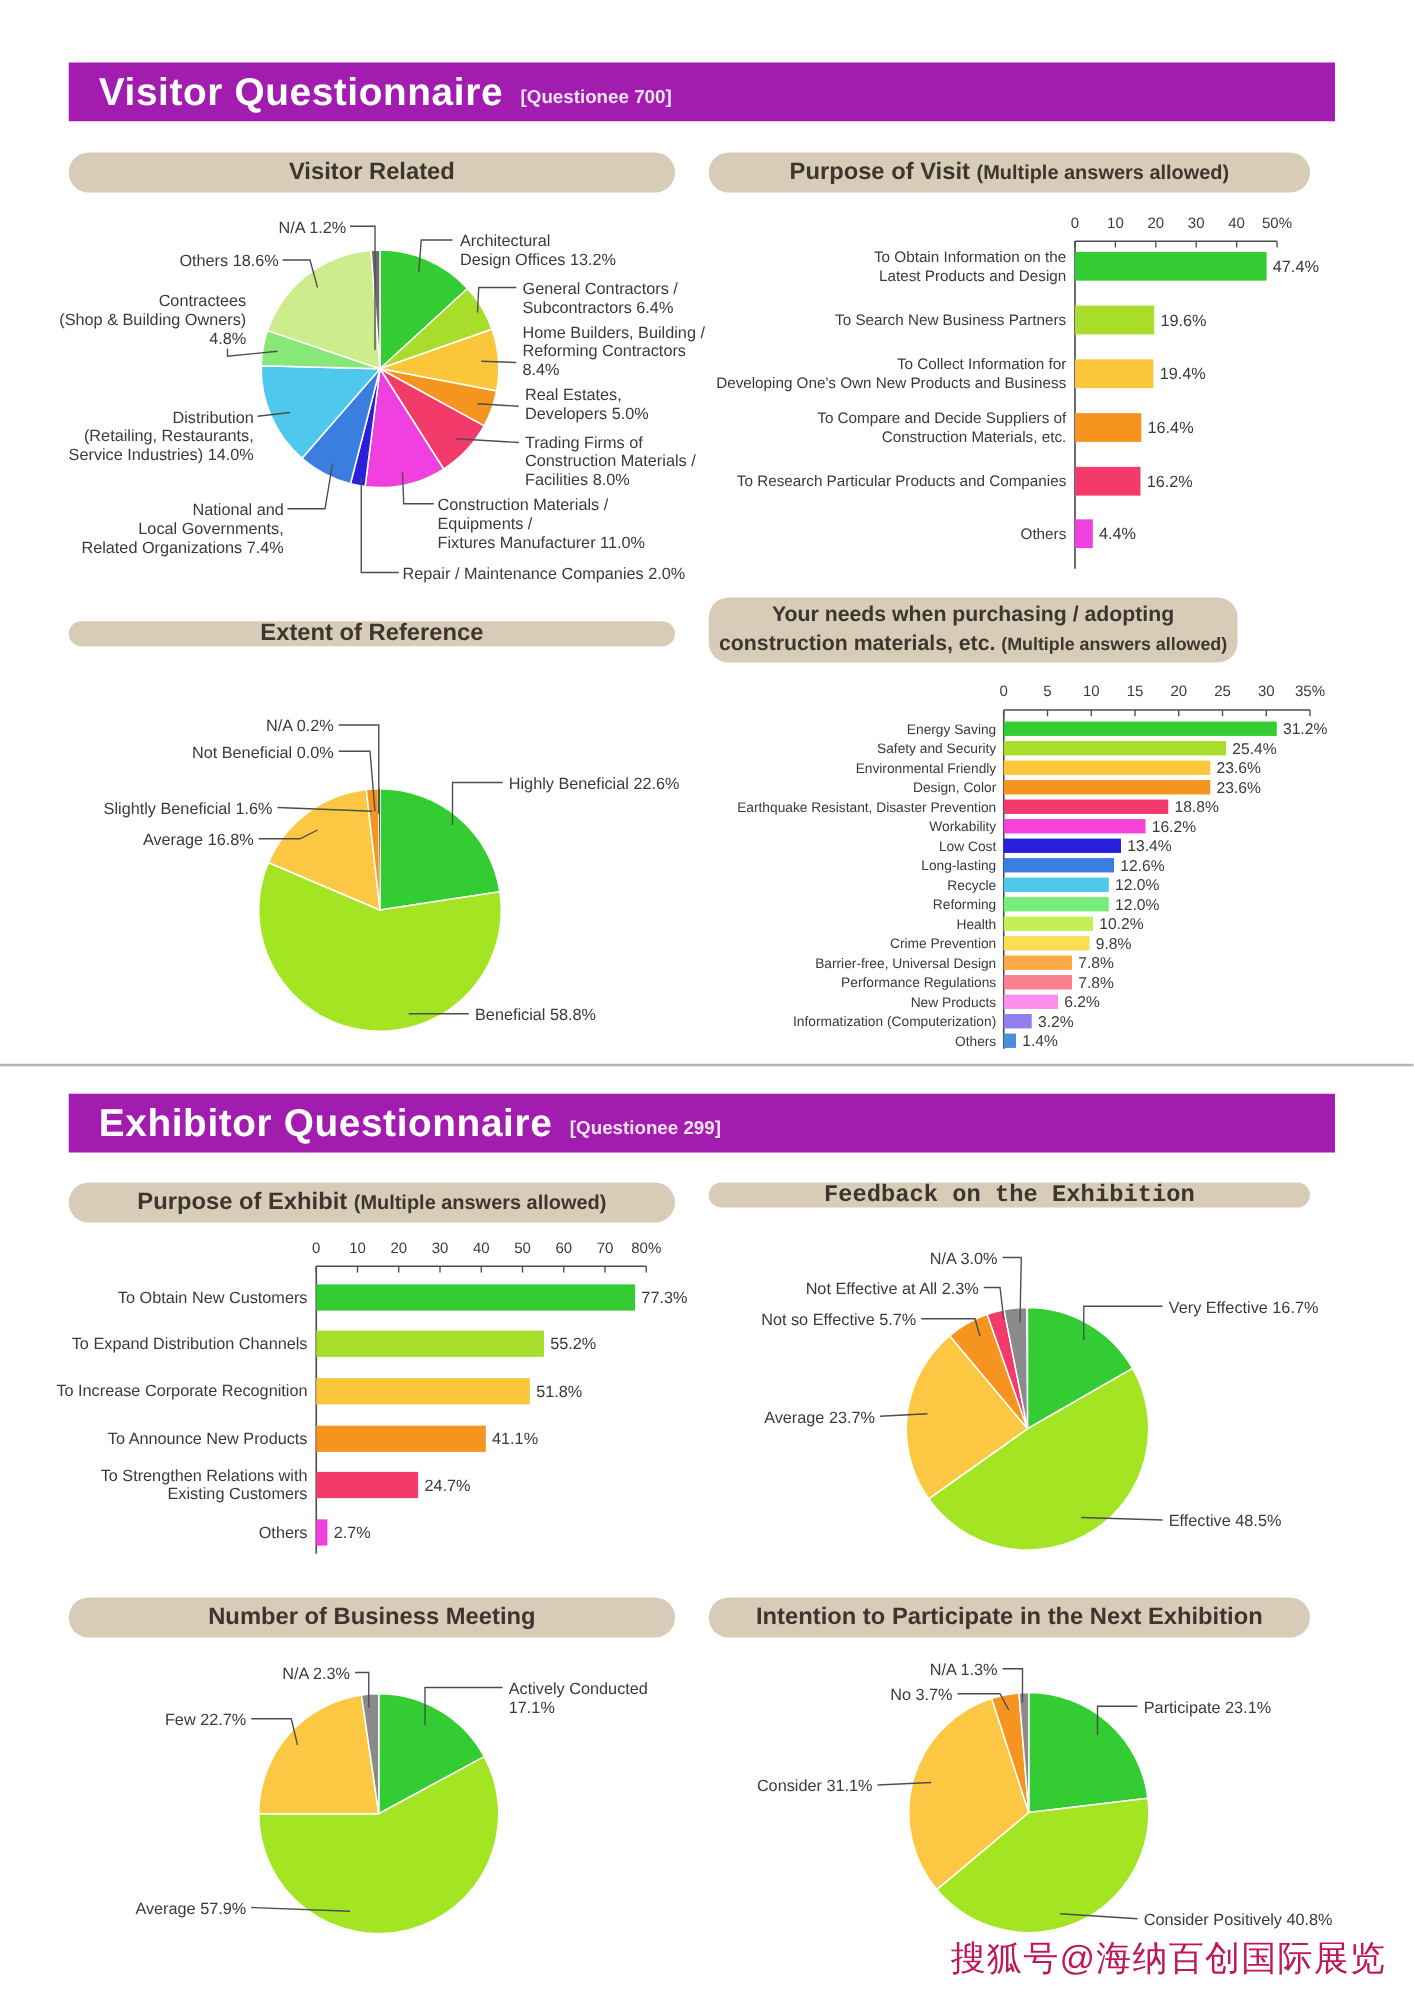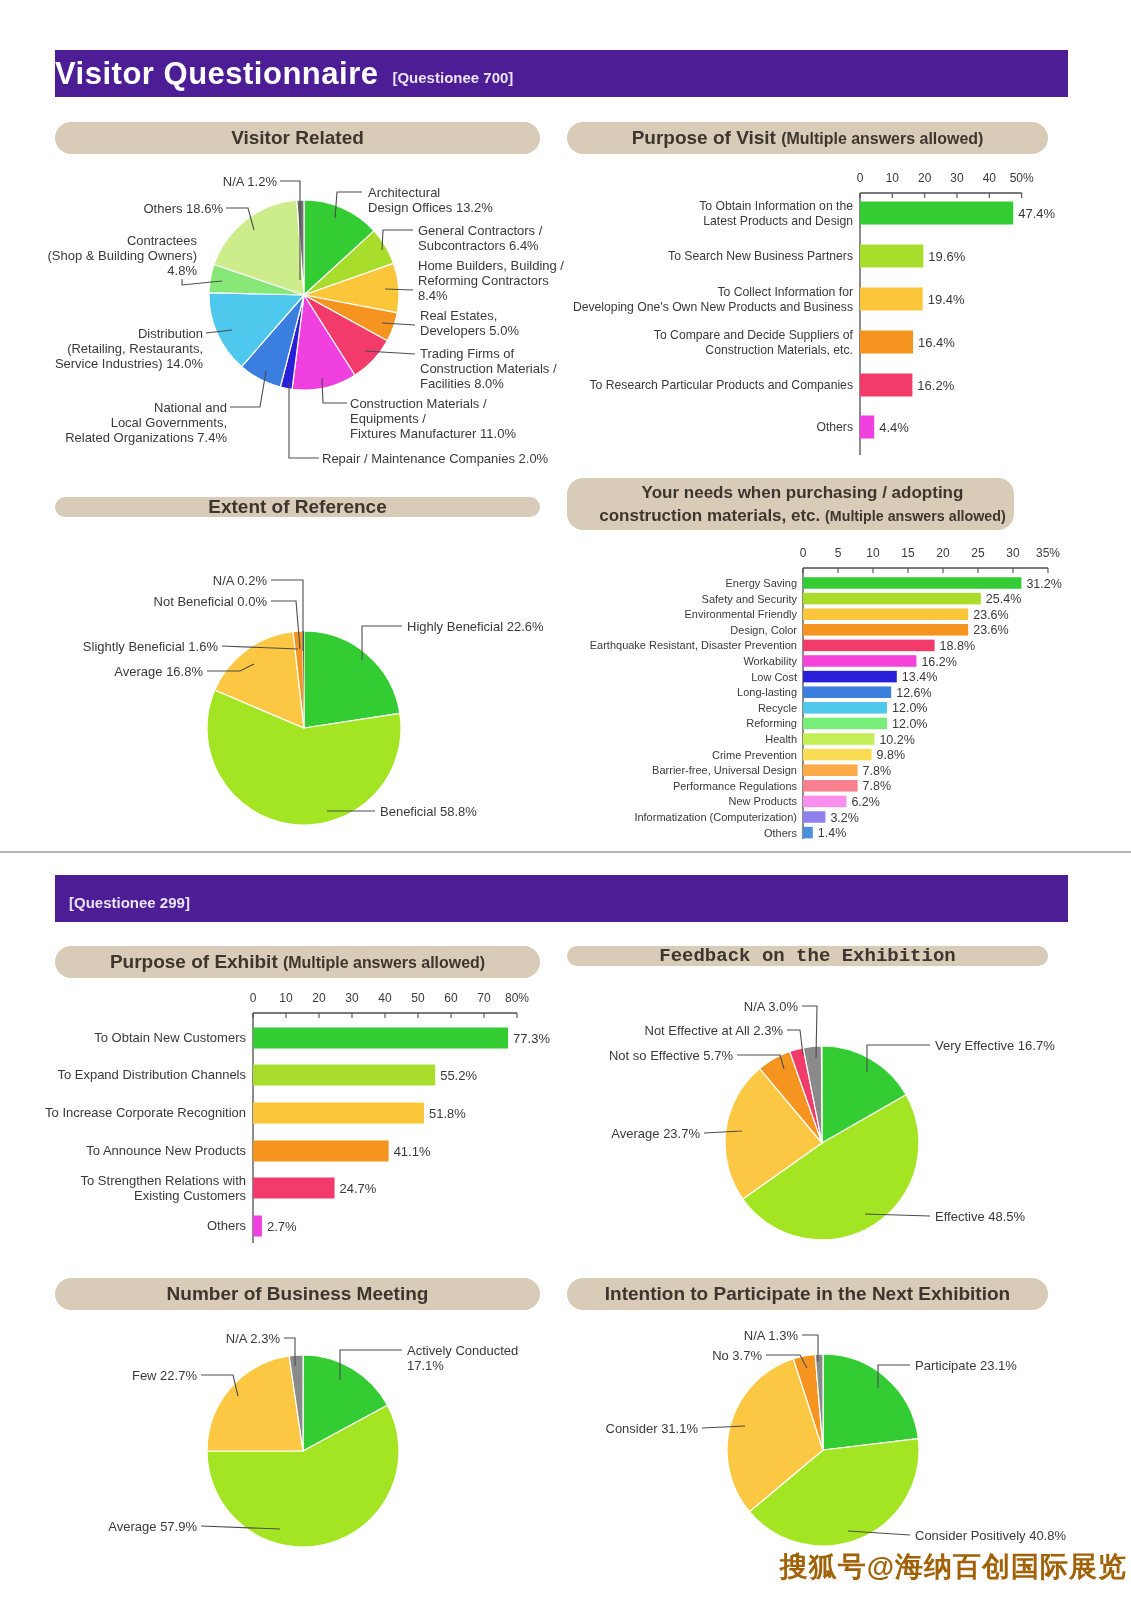--- a/index.html
+++ b/index.html
@@ -1,58 +1,59 @@
 <!DOCTYPE html>
 <html><head>
 <meta charset="utf-8">
 <style>
   html,body{margin:0;padding:0;background:#fff;}
   body{font-family:"Liberation Sans", sans-serif;}
   .page{position:relative;width:1131px;height:1600px;background:#ffffff;overflow:hidden;}
-  .banner{position:absolute;left:55px;width:1013px;height:47px;background:#4c1d95;display:flex;align-items:center;padding-left:0;box-sizing:border-box;}
+  .banner{position:absolute;left:55px;width:1013px;height:47px;background:#a21caf;display:flex;align-items:center;padding-left:24px;box-sizing:border-box;}
   .banner-title{color:#ffffff;font-size:31px;font-weight:bold;letter-spacing:0.5px;}
   .banner-sub{color:rgba(255,255,255,0.88);font-size:15px;font-weight:bold;margin-left:14px;margin-top:8px;}
   .pill{position:absolute;background:#d8cbb8;border-radius:16px;display:flex;flex-direction:column;align-items:center;justify-content:center;color:#3c362e;font-weight:bold;text-align:center;}
   .pill-line{font-size:19px;line-height:24px;white-space:nowrap;}
   .pill.two .pill-line{font-size:17px;line-height:23px;}
   .pill-suffix{font-size:0.84em;}
   .chart{position:absolute;}
   .chart svg{overflow:visible;display:block;}
   svg text{font-family:"Liberation Sans", sans-serif;fill:#3a3a3a;}
   .divider{position:absolute;left:0;top:851px;width:1131px;height:2px;background:#b3b3b3;}
-  .watermark{position:absolute;right:4px;top:1548px;font-size:28px;font-weight:bold;color:#a16207;letter-spacing:1px;
+  .watermark{position:absolute;right:22px;top:1548px;font-size:28px;font-weight:normal;color:#be185d;letter-spacing:1px;
     text-shadow:-2px -2px 0 #fff,2px -2px 0 #fff,-2px 2px 0 #fff,2px 2px 0 #fff,0 -2px 0 #fff,0 2px 0 #fff,-2px 0 0 #fff,2px 0 0 #fff;}
 </style>
 </head>
 <body>
 
 <div class="page">
 
   <div class="banner" style="top:50px">
     <span class="banner-title">Visitor Questionnaire</span>
     <span class="banner-sub">[Questionee 700]</span>
   </div>
 
   <div class="banner" style="top:875px">
+    <span class="banner-title">Exhibitor Questionnaire</span>
     <span class="banner-sub">[Questionee 299]</span>
   </div>
 
   <div class="divider"></div>
 
   <div id="pills">
       <div class="pill" style="left: 55px; top: 122px; width: 485px; height: 32px;">
         <div class="pill-line">Visitor Related</div>
       </div>
       <div class="pill" style="left: 567px; top: 122px; width: 481px; height: 32px;">
         <div class="pill-line"><span>Purpose of Visit </span><span class="pill-suffix">(Multiple answers allowed)</span></div>
       </div>
       <div class="pill" style="left: 55px; top: 497px; width: 485px; height: 20px;">
         <div class="pill-line">Extent of Reference</div>
       </div>
-      <div class="pill two" style="left: 567px; top: 478px; width: 423px; height: 52px; padding-left: 24px;">
+      <div class="pill two" style="left: 567px; top: 478px; width: 423px; height: 52px;">
         <div class="pill-line">Your needs when purchasing / adopting</div>
         <div class="pill-line"><span>construction materials, etc. </span><span class="pill-suffix">(Multiple answers allowed)</span></div>
       </div>
       <div class="pill" style="left: 55px; top: 946px; width: 485px; height: 32px; text-align: right;">
         <div class="pill-line"><span>Purpose of Exhibit </span><span class="pill-suffix">(Multiple answers allowed)</span></div>
       </div>
       <div class="pill" style="left: 567px; top: 946px; width: 481px; height: 20px; font-family: Liberation Mono, monospace;">
         <div class="pill-line">Feedback on the Exhibition</div>
       </div>
       <div class="pill" style="left: 55px; top: 1278px; width: 485px; height: 32px; justify-content: center;">

